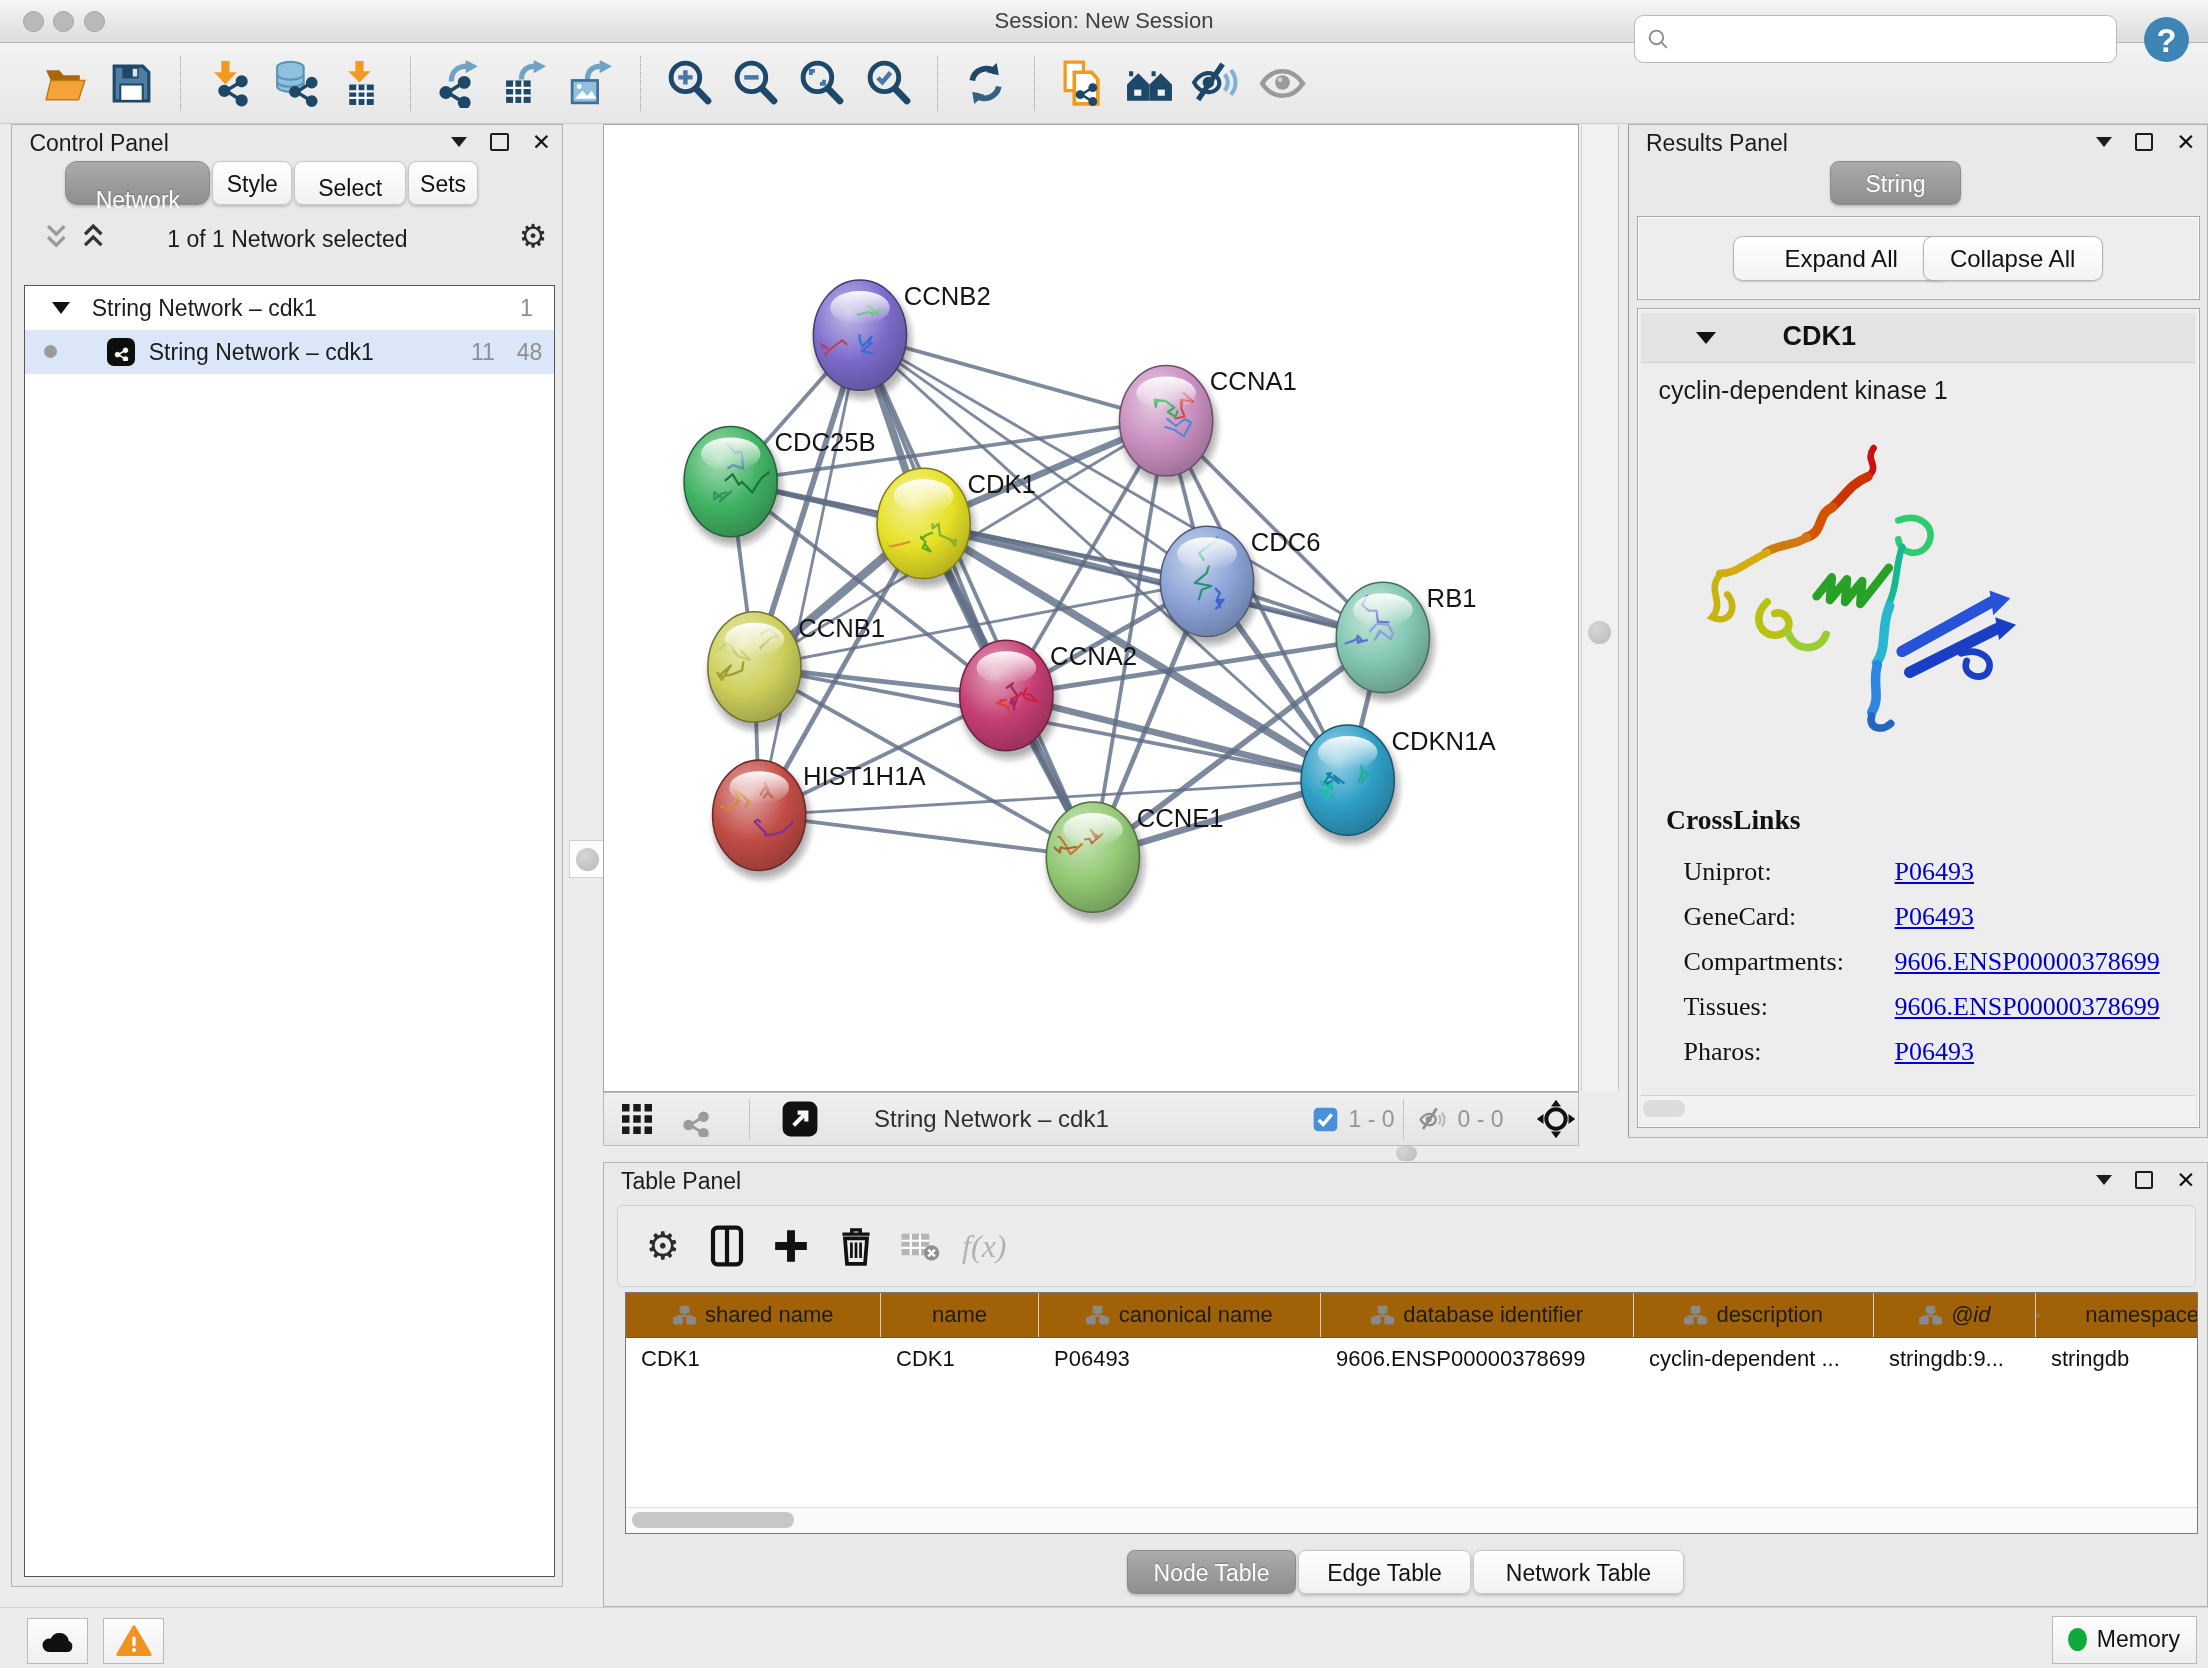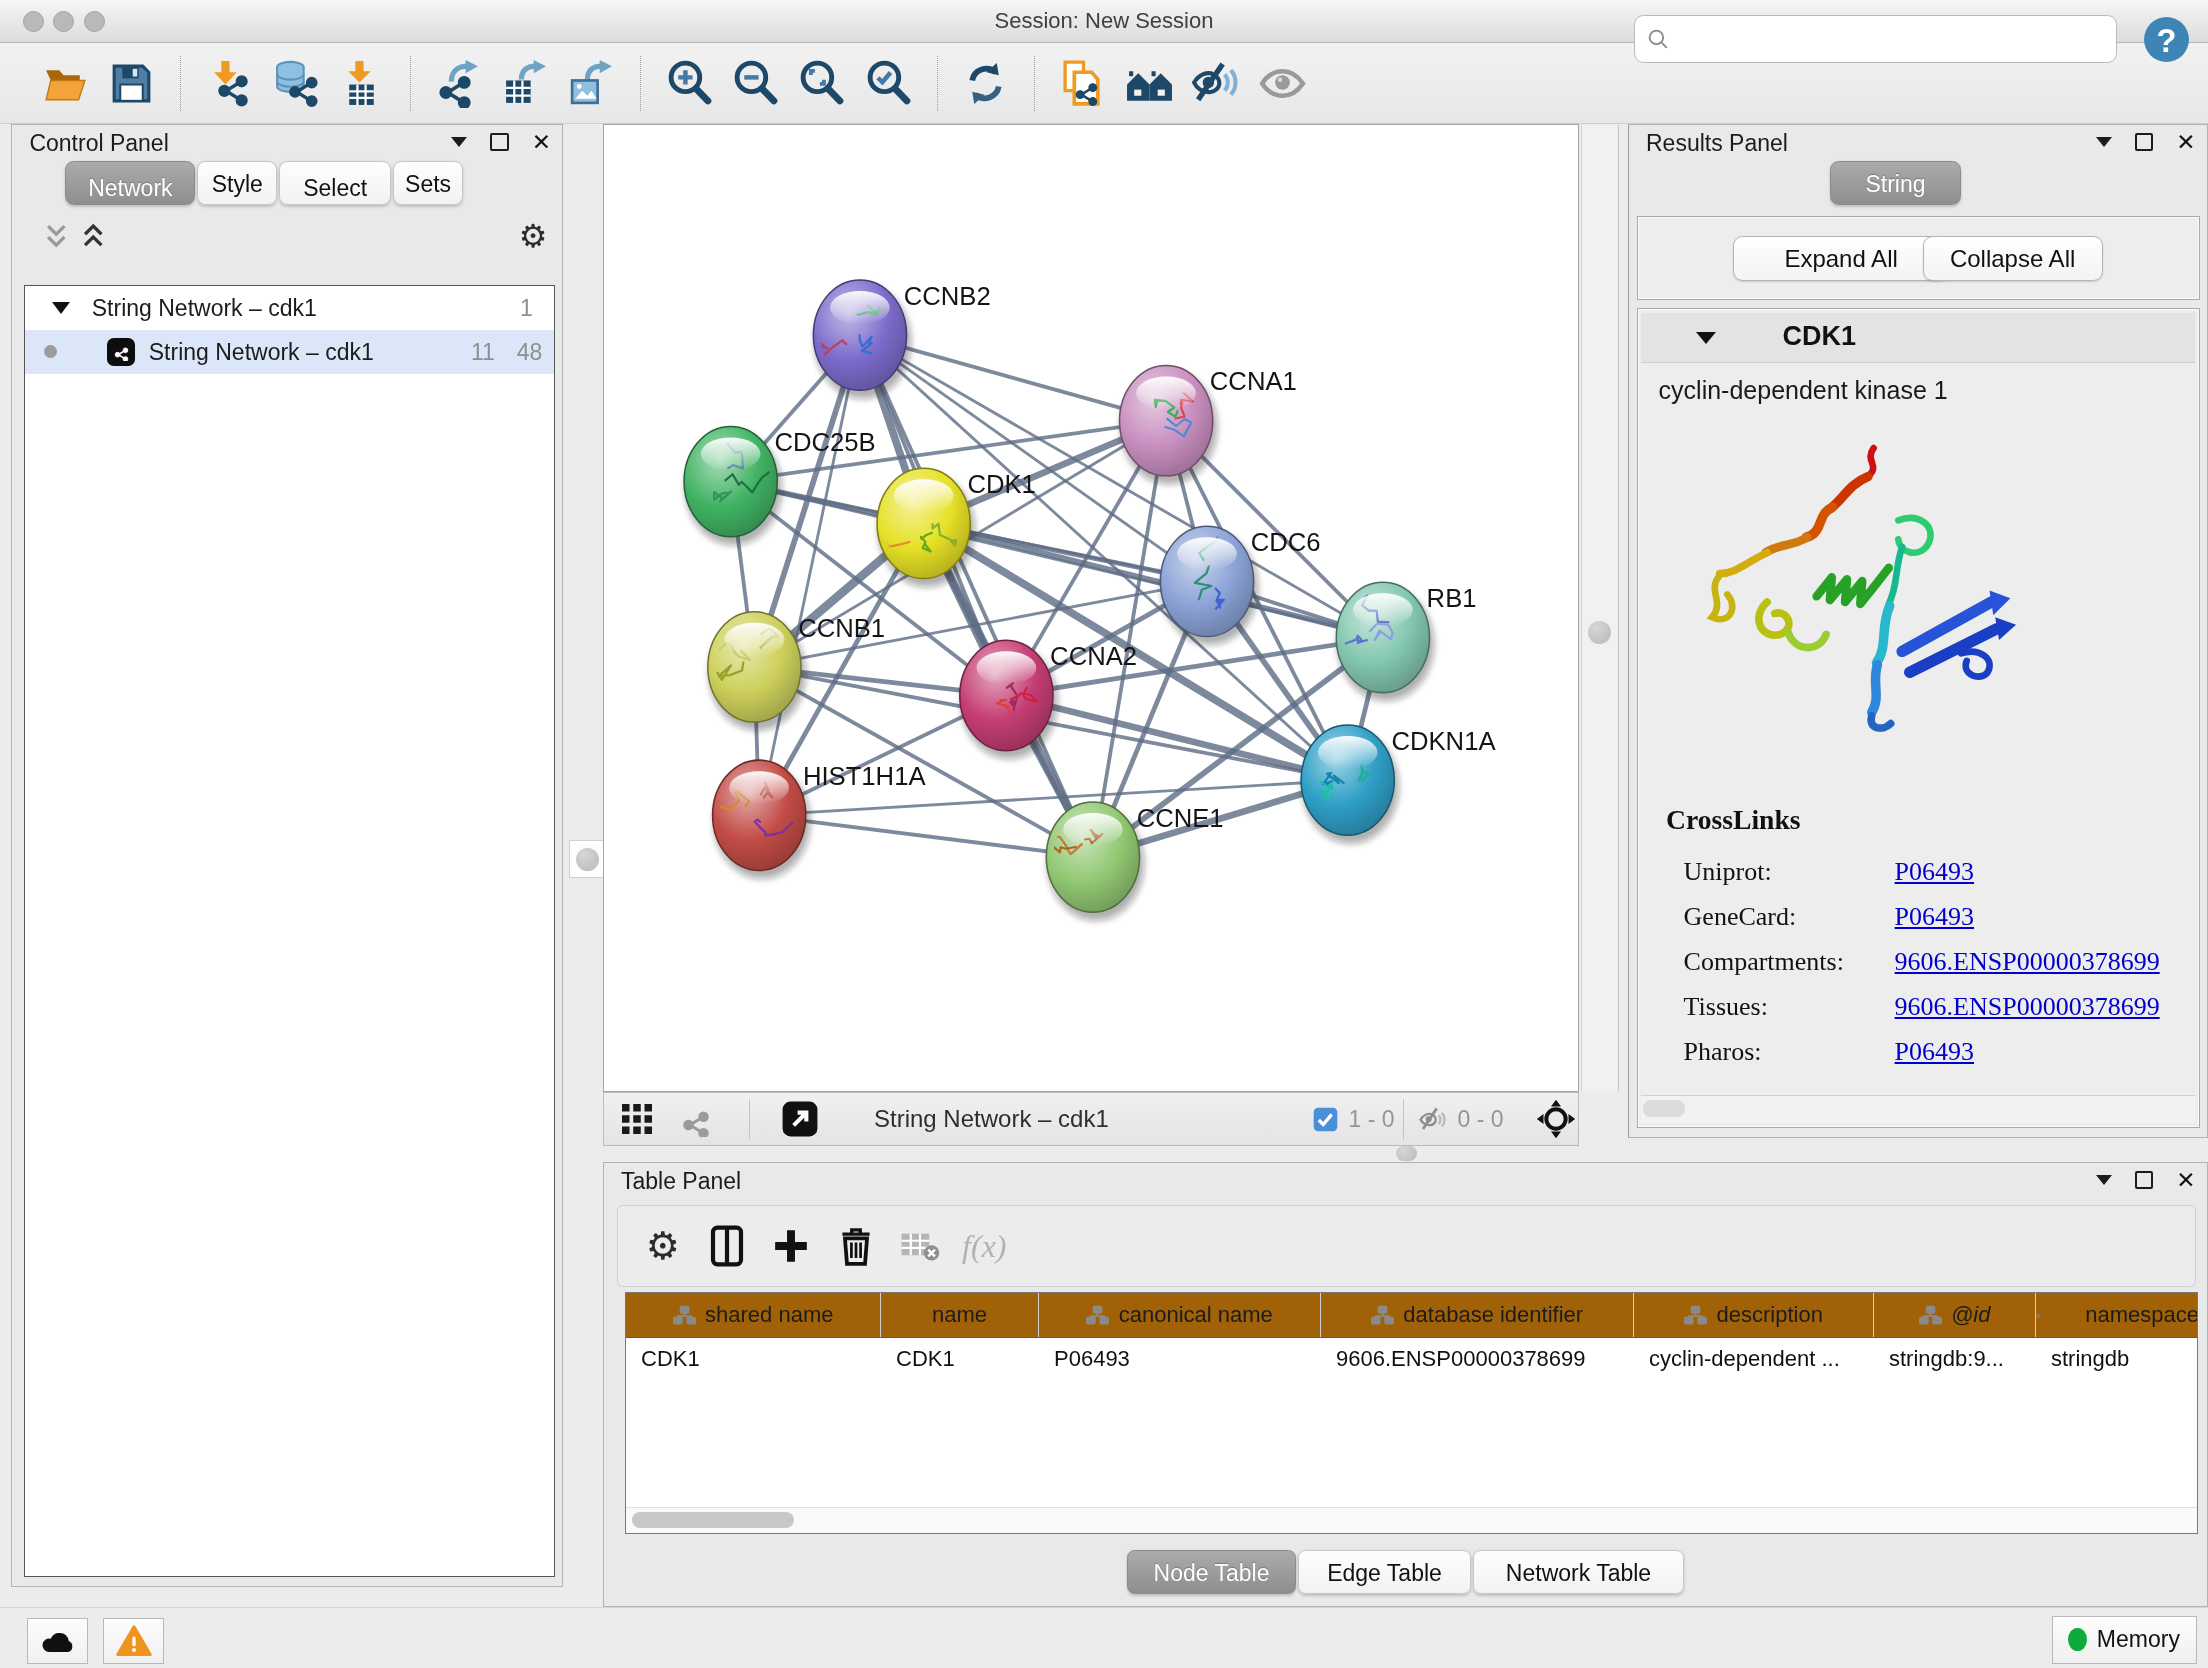--- a/index.html
+++ b/index.html
@@ -340,32 +340,33 @@
 <div class="panel" id="control-panel">
   <div class="panel-header">
     <span class="panel-title">Control Panel</span>
     <span class="ph-icons">
       <span class="ph-caret"></span>
       <span class="ph-float"></span>
       <span class="ph-close">✕</span>
     </span>
   </div>
   <div class="cp-tabs">
-    <div class="tab sel" style="width:130px;padding:4px;">Network</div>
+    <div class="tab sel" style="width:145px;padding:16px;border-radius:12px;">Network</div>
     <div class="tab" style="width:80px;padding:0;">Style</div>
     <div class="tab" style="width:112px;padding:4px;">Select</div>
     <div class="tab" style="width:70px;padding:0;">Sets</div>
   </div>
   <div class="cp-sub">
     <svg class="chev" style="left:30px" width="28.5" height="30" viewBox="0 0 20 22">
       <path d="M4 3l6 6 6-6M4 11l6 6 6-6" fill="none" stroke="#9a9a9a" stroke-width="2.4"></path>
       </svg>
     <svg class="chev" style="left:67px" width="28.5" height="30" viewBox="0 0 20 22">
       <path d="M4 9L10 3l6 6M4 17l6-6 6 6" fill="none" stroke="#333" stroke-width="2.4"></path>
       </svg>
+    <div class="cp-status">1 of 1 Network selected</div>
     <span class="gear cp-gear">⚙</span>
   </div>
   <div class="tree-box">
     <div class="tree-row">
       <span class="tr-caret"></span>
       <span class="tr-label">String Network – cdk1</span>
       <span class="tr-count" style="right:21px">1</span>
     </div>
     <div class="tree-row sel">
       <span class="tr-dot"></span>

